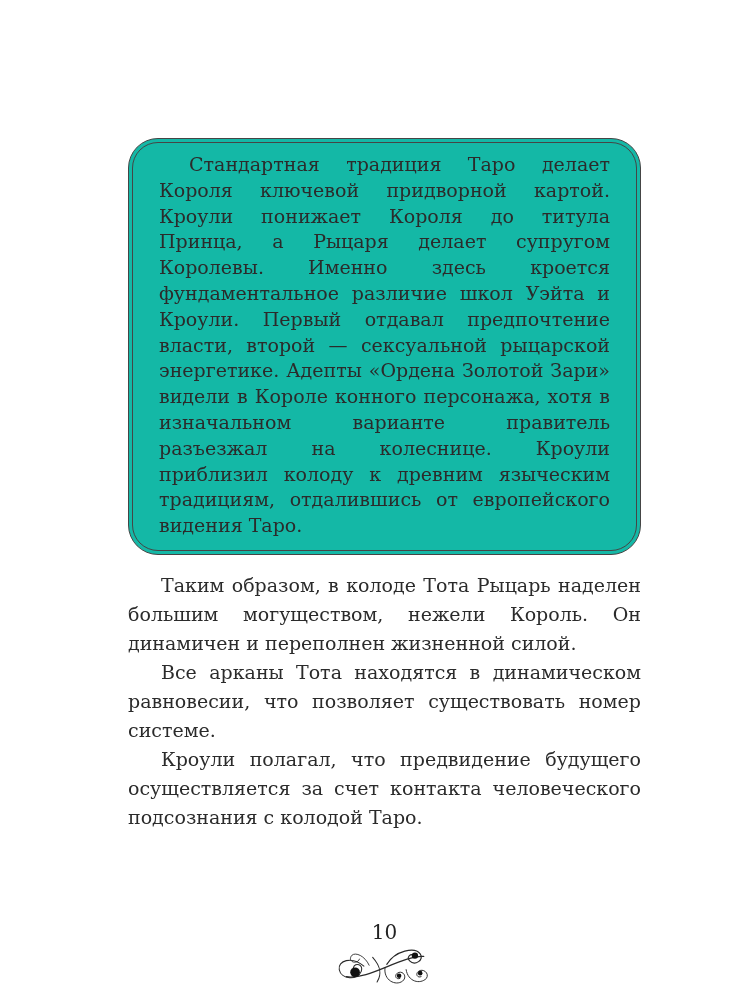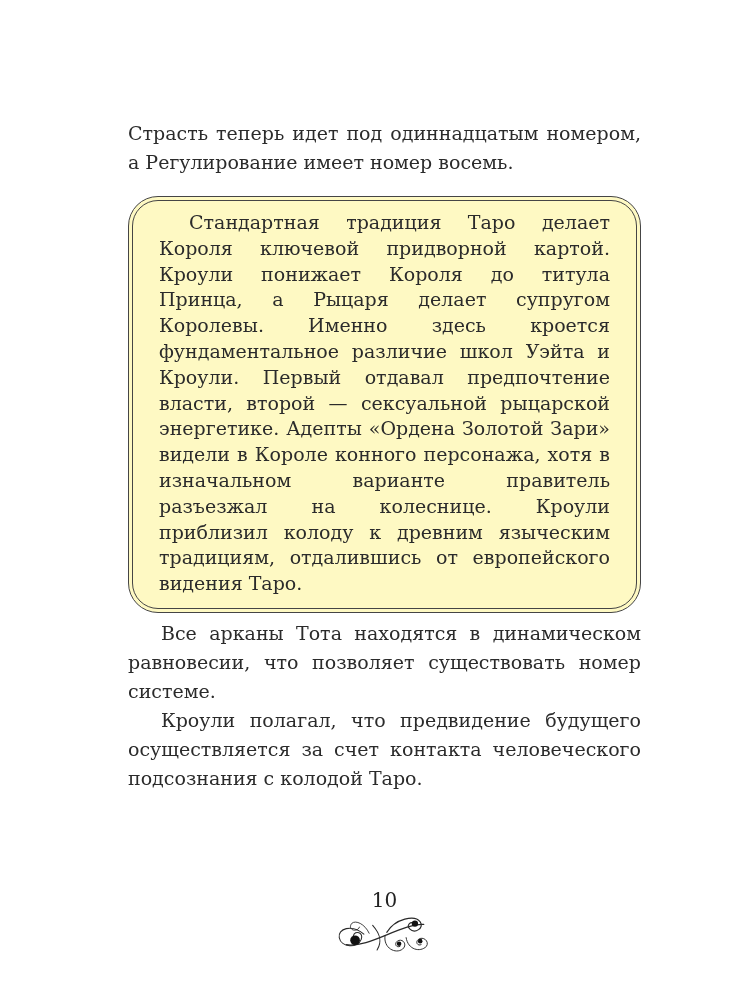--- a/index.html
+++ b/index.html
@@ -21,69 +21,69 @@
   }
   .body-par {
     font-size: 19px;
     line-height: 29px;
     text-align: justify;
     text-indent: 33px;
   }
   .no-indent { text-indent: 0; }
   .callout {
     margin-top: 19px;
-    margin-bottom: 6px;
+    margin-bottom: 16px;
     border: 1.6px solid #454545;
     border-radius: 30px;
     padding: 3px;
-    background: #fef9c3;
+    background: #14b8a6;
   }
   .callout-inner {
     border: 1.6px solid #454545;
     border-radius: 26px;
     padding: 9px 26px 11px 26px;
   }
   .callout-inner p {
     font-size: 19px;
     line-height: 25.8px;
     text-align: justify;
     text-indent: 30px;
   }
   .footer {
     position: absolute;
     left: 128px;
-    top: 888px;
+    top: 920px;
     width: 513px;
     text-align: center;
   }
   .page-number {
     display: block;
     font-size: 20px;
     line-height: 24px;
     color: #222222;
   }
   .ornament {
     display: inline-block;
     margin-top: 1px;
   }
 </style>
 </head>
 <body>
 
 <div class="page">
   <div class="content">
 
-    <p class="body-par no-indent">Страсть теперь идет под одиннадцатым номером, а Регулирование имеет номер восемь.</p>
 
     <div class="callout">
       <div class="callout-inner">
         <p>Стандартная традиция Таро делает Короля ключевой придворной картой. Кроули понижает Короля до титула Принца, а Рыцаря делает супругом Королевы. Именно здесь кроется фундаментальное различие школ Уэйта и Кроули. Первый отдавал предпочтение власти, второй — сексуальной рыцарской энергетике. Адепты «Ордена Золотой Зари» видели в Короле конного персонажа, хотя в изначальном варианте правитель разъезжал на колеснице. Кроули приблизил колоду к древним языческим традициям, отдалившись от европейского видения Таро.</p>
       </div>
     </div>
 
+    <p class="body-par">Таким образом, в колоде Тота Рыцарь наделен большим могуществом, нежели Король. Он динамичен и переполнен жизненной силой.</p>
 
 
     <p class="body-par">Все арканы Тота находятся в динамическом равновесии, что позволяет существовать номер системе.</p>
 
     <p class="body-par">Кроули полагал, что предвидение будущего осуществляется за счет контакта человеческого подсознания с колодой Таро.</p>
 
   </div>
 
   <div class="footer">
     <span class="page-number">10</span>

